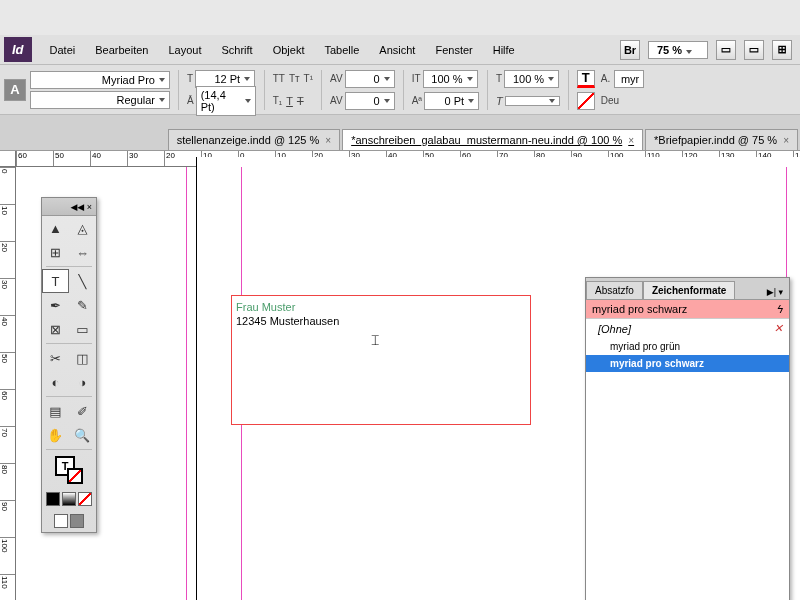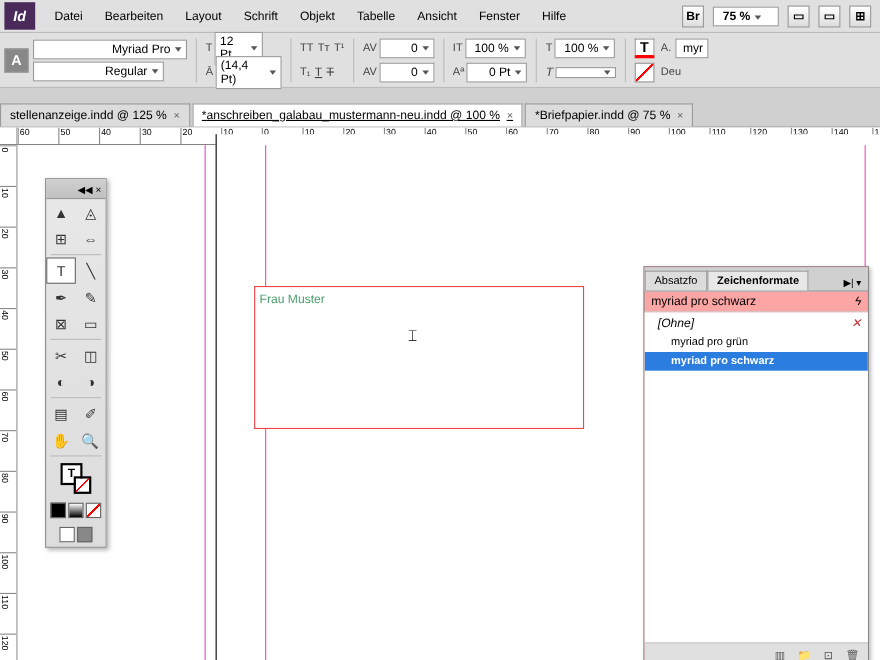--- a/index.html
+++ b/index.html
@@ -1,29 +1,29 @@
 <!DOCTYPE html>
 <html><head>
 <meta charset="utf-8">
 <style>
 * { margin: 0; padding: 0; box-sizing: border-box; font-family: Tahoma, sans-serif; font-size: 11px; }
 body { background: #e8e8e8; overflow: hidden; width: 800px; height: 600px; }
-.menubar { background: #e0e0e0; height: 30px; display: flex; align-items: center; border-bottom: 1px solid #bbb; }
+.menubar { background: #e0e0e0; height: 30px; display: flex; align-items: center; border-bottom: 1px solid #bbb; margin-top: 35px; }
 .app-icon { background: #4a2a5a; color: #fff; font-weight: bold; padding: 5px 8px; margin: 0 8px 0 4px; font-size: 13px; font-style: italic; }
 .menu-item { padding: 4px 10px; cursor: pointer; }
 .menu-right { margin-left: auto; display: flex; align-items: center; gap: 8px; padding-right: 8px; font-weight: bold; }
 .zoom-box { border: 1px solid #999; background: #fff; padding: 2px 8px; width: 60px; display: inline-block; }
 .dd-arrow { border-top: 4px solid #555; border-left: 3px solid transparent; border-right: 3px solid transparent; display: inline-block; margin-left: 4px; }
 .icon-btn { width: 20px; height: 20px; border: 1px solid #999; background: linear-gradient(#fff,#ddd); display: inline-flex; align-items: center; justify-content: center; cursor: pointer; }
 .control-panel { background: #e0e0e0; height: 50px; border-bottom: 1px solid #bbb; display: flex; align-items: center; padding: 2px 4px; gap: 4px; }
 .cp-group { display: flex; flex-direction: column; gap: 2px; }
 .cp-row { display: flex; align-items: center; gap: 2px; height: 20px; }
 .cp-field { border: 1px solid #999; background: #fff; padding: 2px 4px; display: flex; align-items: center; justify-content: flex-end; }
 .sep-v { width: 1px; background: #bbb; height: 40px; margin: 0 4px; }
-.tabs-bar { background: #d0d0d0; height: 36px; display: flex; align-items: flex-end; border-bottom: 1px solid #999; }
+.tabs-bar { background: #d0d0d0; height: 36px; display: flex; align-items: flex-end; border-bottom: 1px solid #999; justify-content: flex-end; }
 .tab { background: #dcdcdc; border: 1px solid #999; border-bottom: none; padding: 4px 8px; margin-right: 2px; display: flex; align-items: center; gap: 6px; cursor: pointer; }
 .tab.active { background: #fff; text-decoration: underline; }
 .tab-close { cursor: pointer; color: #666; font-size: 10px; }
 .workspace { position: relative; height: 496px; background: #fff; }
 .ruler-h { position: absolute; top: 0; left: 16px; right: 0; height: 16px; background: #fff; border-bottom: 1px solid #777; display: flex; overflow: hidden; }
 .ruler-v { position: absolute; top: 16px; left: 0; width: 16px; bottom: 0; background: #fff; border-right: 1px solid #777; display: flex; flex-direction: column; overflow: hidden; }
 .ruler-corner { position: absolute; top: 0; left: 0; width: 16px; height: 16px; background: #fff; border-right: 1px solid #777; border-bottom: 1px solid #777; }
 .tick-h { flex: 0 0 37px; border-left: 1px solid #888; font-size: 8px; text-align: left; padding-left: 1px; position: relative; }
 .tick-v { flex: 0 0 37px; border-top: 1px solid #888; font-size: 8px; writing-mode: vertical-lr; padding-top: 1px; }
 .canvas-area { position: absolute; top: 16px; left: 16px; right: 0; bottom: 0; background: #fff; }
@@ -77,30 +77,30 @@
   </div>
 </div>
 
 <div class="control-panel">
   <div class="char-icon" style="background:#888;color:#fff">A</div>
   <div class="cp-group">
     <div class="cp-field" style="width:140px">
         <span>Myriad Pro</span>
         <span class="dd-arrow"></span>
       </div>
-    <div class="cp-field" style="width:119px">
+    <div class="cp-field" style="width:140px">
         <span>Regular</span>
         <span class="dd-arrow"></span>
       </div>
   </div>
   <div class="sep-v"></div>
   <div class="cp-group">
     <div class="cp-row">
         <span class="small-icon">T</span>
-        <div class="cp-field" style="width:44px">
+        <div class="cp-field" style="width:60px">
           <span>12 Pt</span>
           <span class="dd-arrow"></span>
         </div>
       </div>
     <div class="cp-row">
         <span class="small-icon">Ā</span>
         <div class="cp-field" style="width:60px">
           <span>(14,4 Pt)</span>
           <span class="dd-arrow"></span>
         </div>
@@ -240,20 +240,21 @@
       <div class="tick-v">110</div>
       <div class="tick-v">120</div>
     </div>
   <div class="canvas-area">
     <div class="page-bg"></div>
     <div class="margin-guide" style="left:170px;top:0;height:100%"></div>
     <div class="margin-guide" style="left:225px;top:0;height:100%"></div>
     <div class="margin-guide" style="left:770px;top:0;height:100%"></div>
     <div class="text-frame">
       <div class="line1">Frau Muster</div>
+      <div>12345 Musterhausen</div>
     </div>
     <div class="cursor-i">⌶</div>
 
     <div class="tool-palette">
       <div class="tool-header">◀◀ ×</div>
       <div class="tool-grid">
         <div class="tool-cell">▲</div>
         <div class="tool-cell">◬</div>
         <div class="tool-cell">⊞</div>
         <div class="tool-cell">⇔</div>

